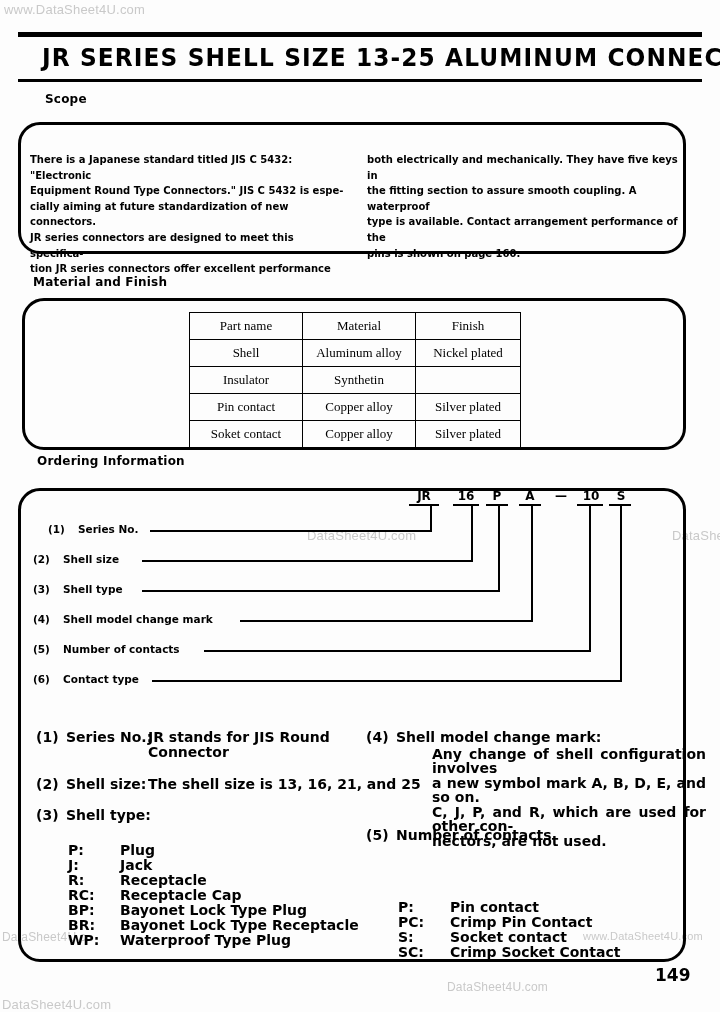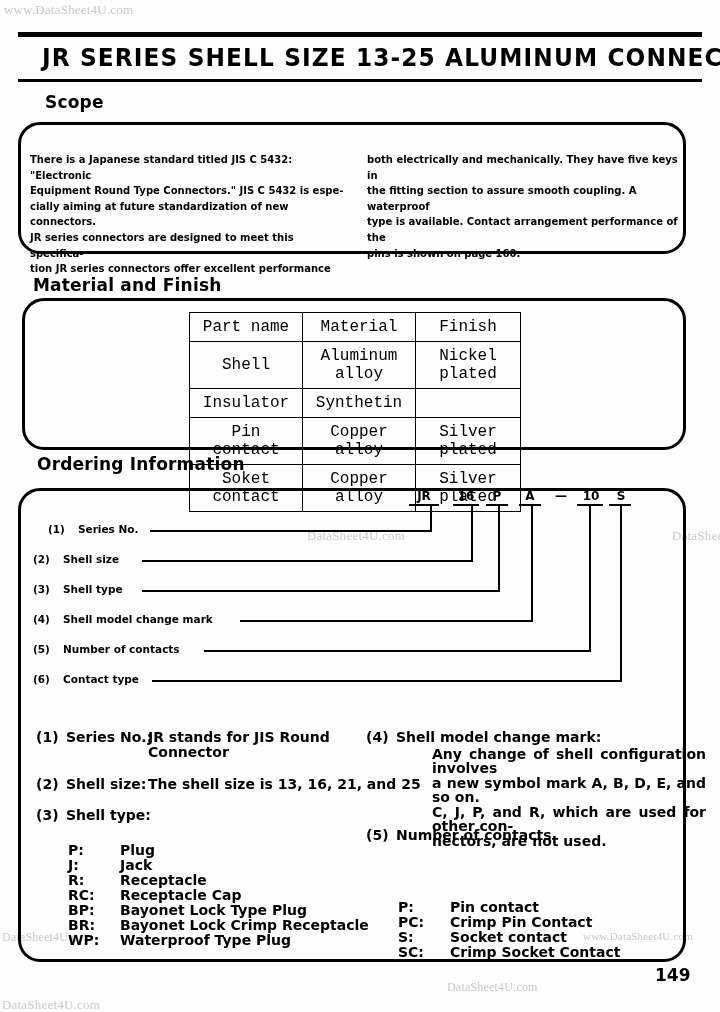--- a/index.html
+++ b/index.html
@@ -16,21 +16,21 @@
     width: 720px;
     height: 1012px;
     background: #fdfdfd;
     overflow: hidden;
   }
 
   
   .wm {
     position: absolute;
     color: #c9c9c9;
-    font-family: Liberation Serif, serif;
+    font-family: Liberation Sans, sans-serif;
     white-space: nowrap;
     pointer-events: none;
     letter-spacing: 0.2px;
     text-align: right;
   }
   .wm-tl { left: 4px;   top: 2px;    font-size: 13px; }
   .wm-mid{ left: 307px; top: 528px;  font-size: 13px; }
   .wm-right{ left: 672px; top: 528px; font-size: 13px; }
   .wm-bl { left: 2px;   top: 930px;  font-size: 12px; }
   .wm-br { left: 583px; top: 930px;  font-size: 11px; }
@@ -63,21 +63,21 @@
     padding: 6px 0 7px 0;
     transform: scaleX(0.93);
     white-space: nowrap;
   }
 
   
   .sec-head {
     position: absolute;
     font-family: "DejaVu Sans", sans-serif;
     font-weight: bold;
-    font-size: 17px;
+    font-size: 12px;
     letter-spacing: 0.2px;
   }
   #head-scope     { left: 45px; top: 92px; }
   #head-material  { left: 33px; top: 275px; }
   #head-ordering  { left: 37px; top: 454px; }
 
   
   .rbox {
     position: absolute;
     border: 3px solid #000;
@@ -100,22 +100,22 @@
   }
   #scope-left  { left: 30px;  top: 152px; width: 320px; }
   #scope-right { left: 367px; top: 152px; width: 320px; }
 
   
   #mat-table {
     position: absolute;
     left: 189px;
     top: 312px;
     border-collapse: collapse;
-    font-family: Liberation Mono, monospace;
-    font-size: 16px;
+    font-family: Liberation Serif, serif;
+    font-size: 13px;
   }
   #mat-table th, #mat-table td {
     border: 1px solid #000;
     text-align: center;
     padding: 5px 4px;
     font-weight: normal;
     height: 15px;
   }
   #mat-table th { font-weight: normal; }
   #mat-table td.c0, #mat-table th.c0 { width: 104px; }
@@ -329,21 +329,21 @@
   <div class="def-block" style="left:36px; top:808px; width:330px;">
     <div class="def-head">
       <span class="def-num">(3)</span><span>Shell type:</span>
     </div>
     <div class="sub-list">
       <div class="sub-row"><span class="sub-code">P:</span><span>Plug</span></div>
       <div class="sub-row"><span class="sub-code">J:</span><span>Jack</span></div>
       <div class="sub-row"><span class="sub-code">R:</span><span>Receptacle</span></div>
       <div class="sub-row"><span class="sub-code">RC:</span><span>Receptacle Cap</span></div>
       <div class="sub-row"><span class="sub-code">BP:</span><span>Bayonet Lock Type Plug</span></div>
-      <div class="sub-row"><span class="sub-code">BR:</span><span>Bayonet Lock Crimp Receptacle</span></div>
+      <div class="sub-row"><span class="sub-code">BR:</span><span>Bayonet Lock Type Receptacle</span></div>
       <div class="sub-row"><span class="sub-code">WP:</span><span>Waterproof Type Plug</span></div>
     </div>
   </div>
 
   <div class="def-block" style="left:366px; top:730px; width:310px;">
     <div class="def-head">
       <span class="def-num">(4)</span><span>Shell model change mark:</span>
     </div>
     <div class="def-para">Any  change  of  shell  configuration  involves
 a  new symbol mark A, B, D, E, and so on.

